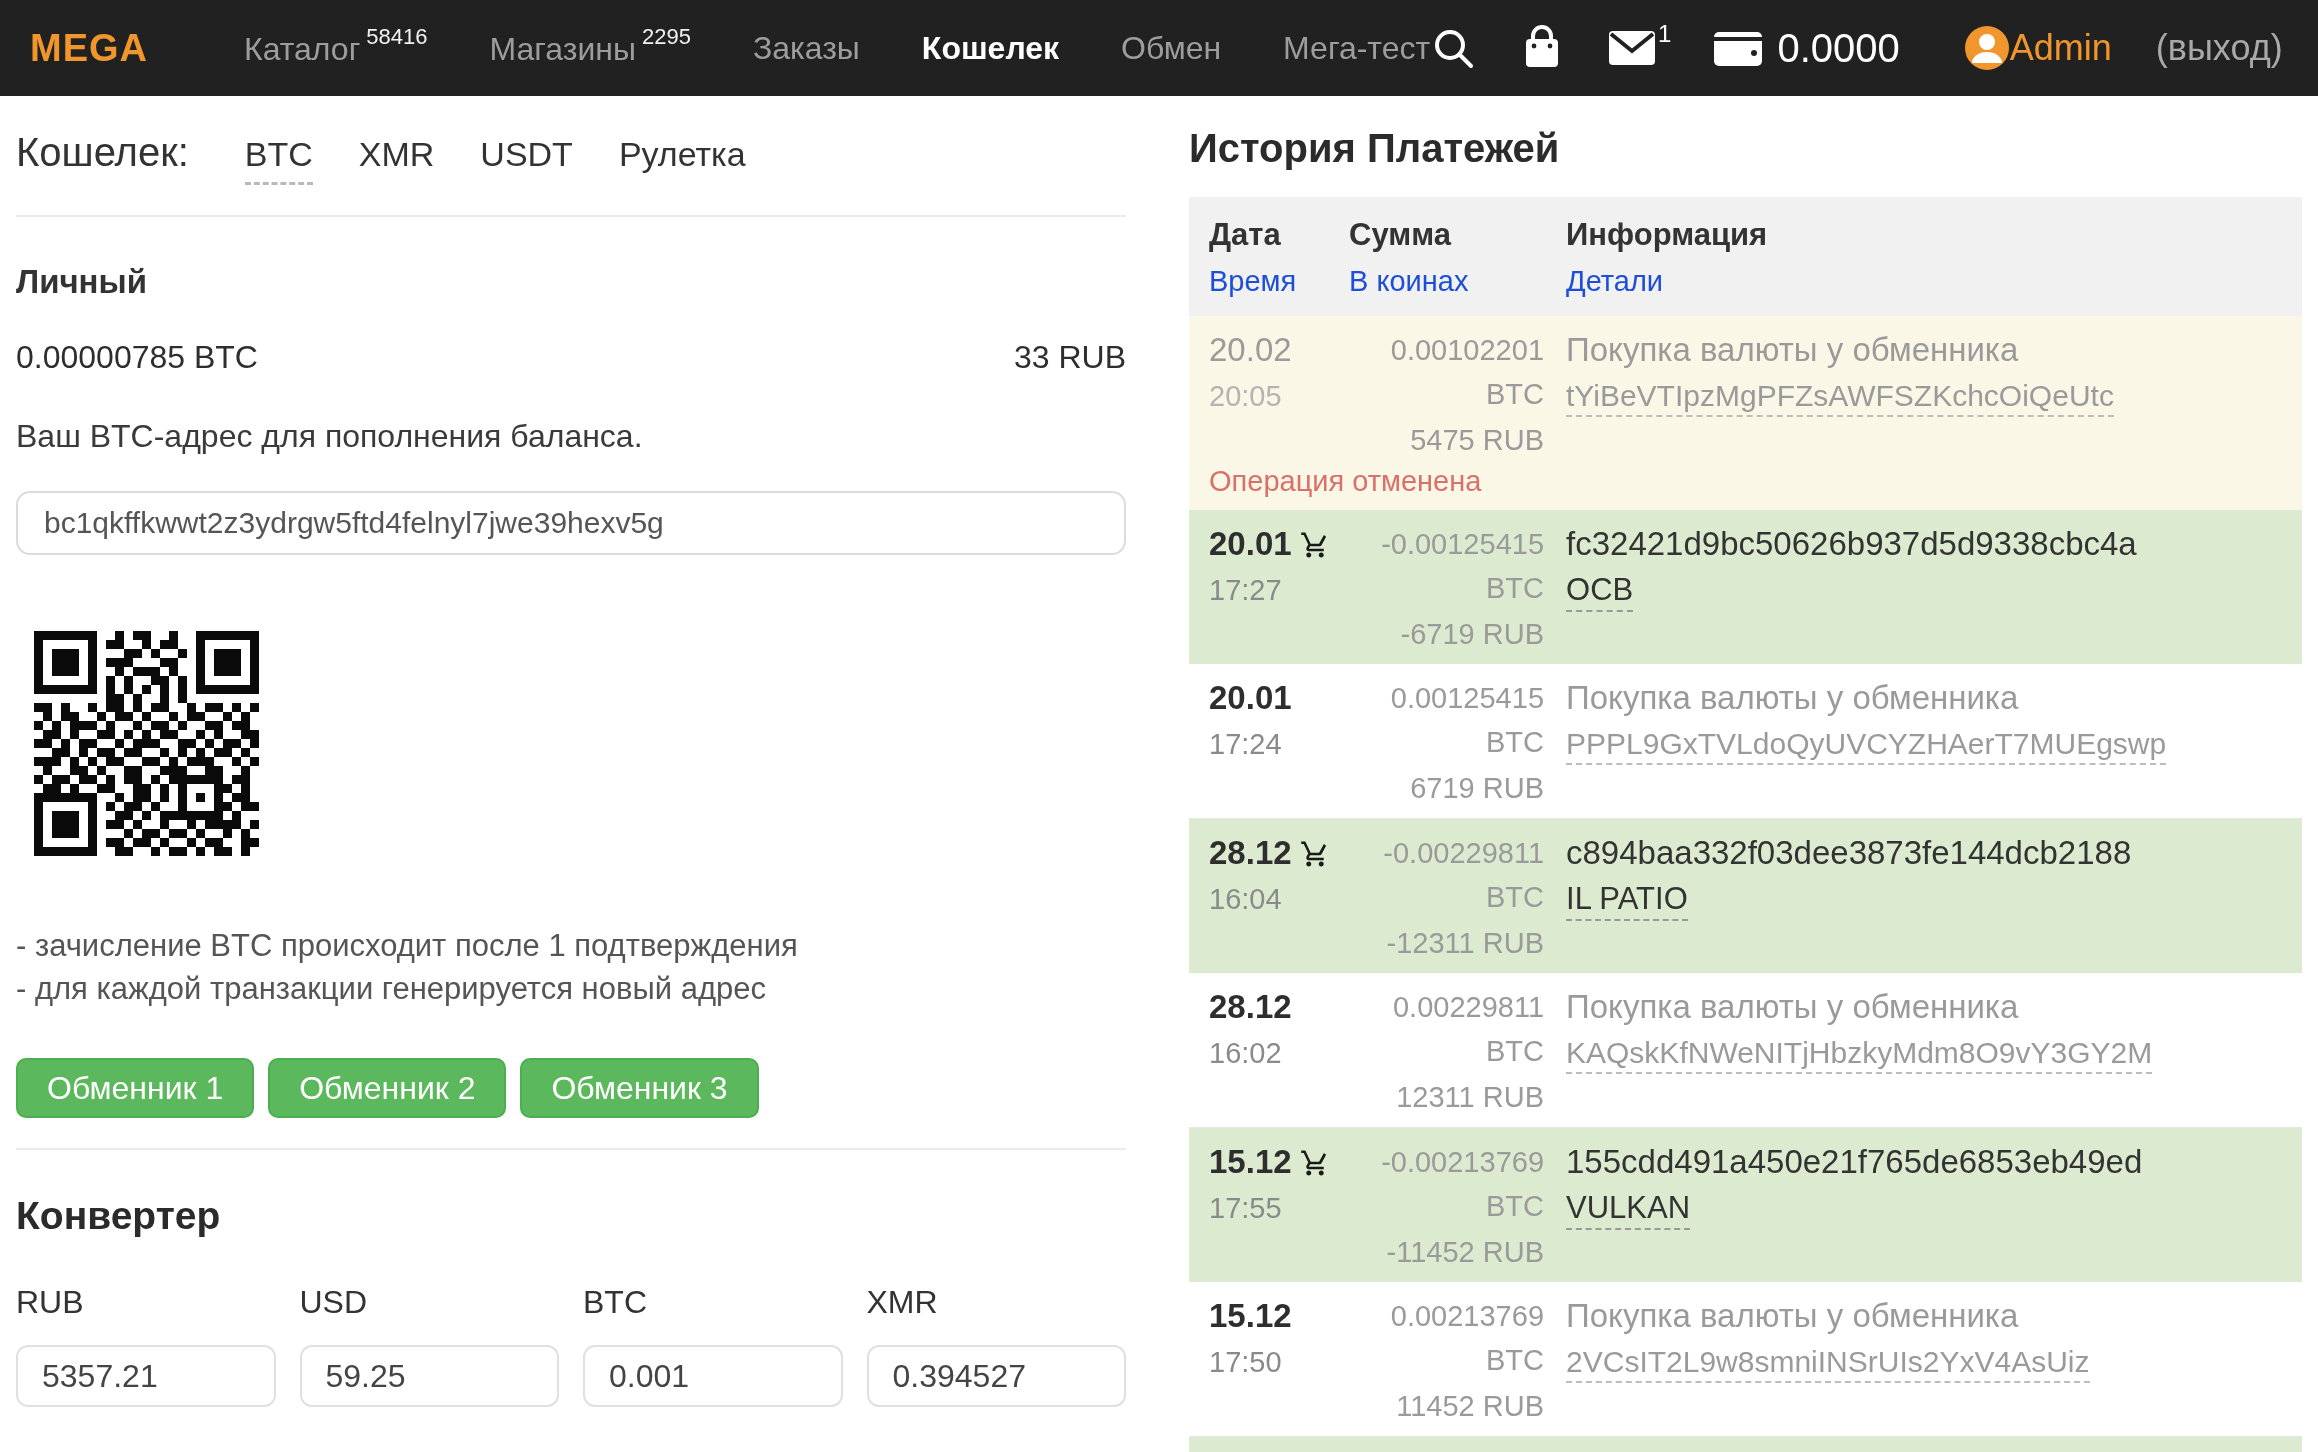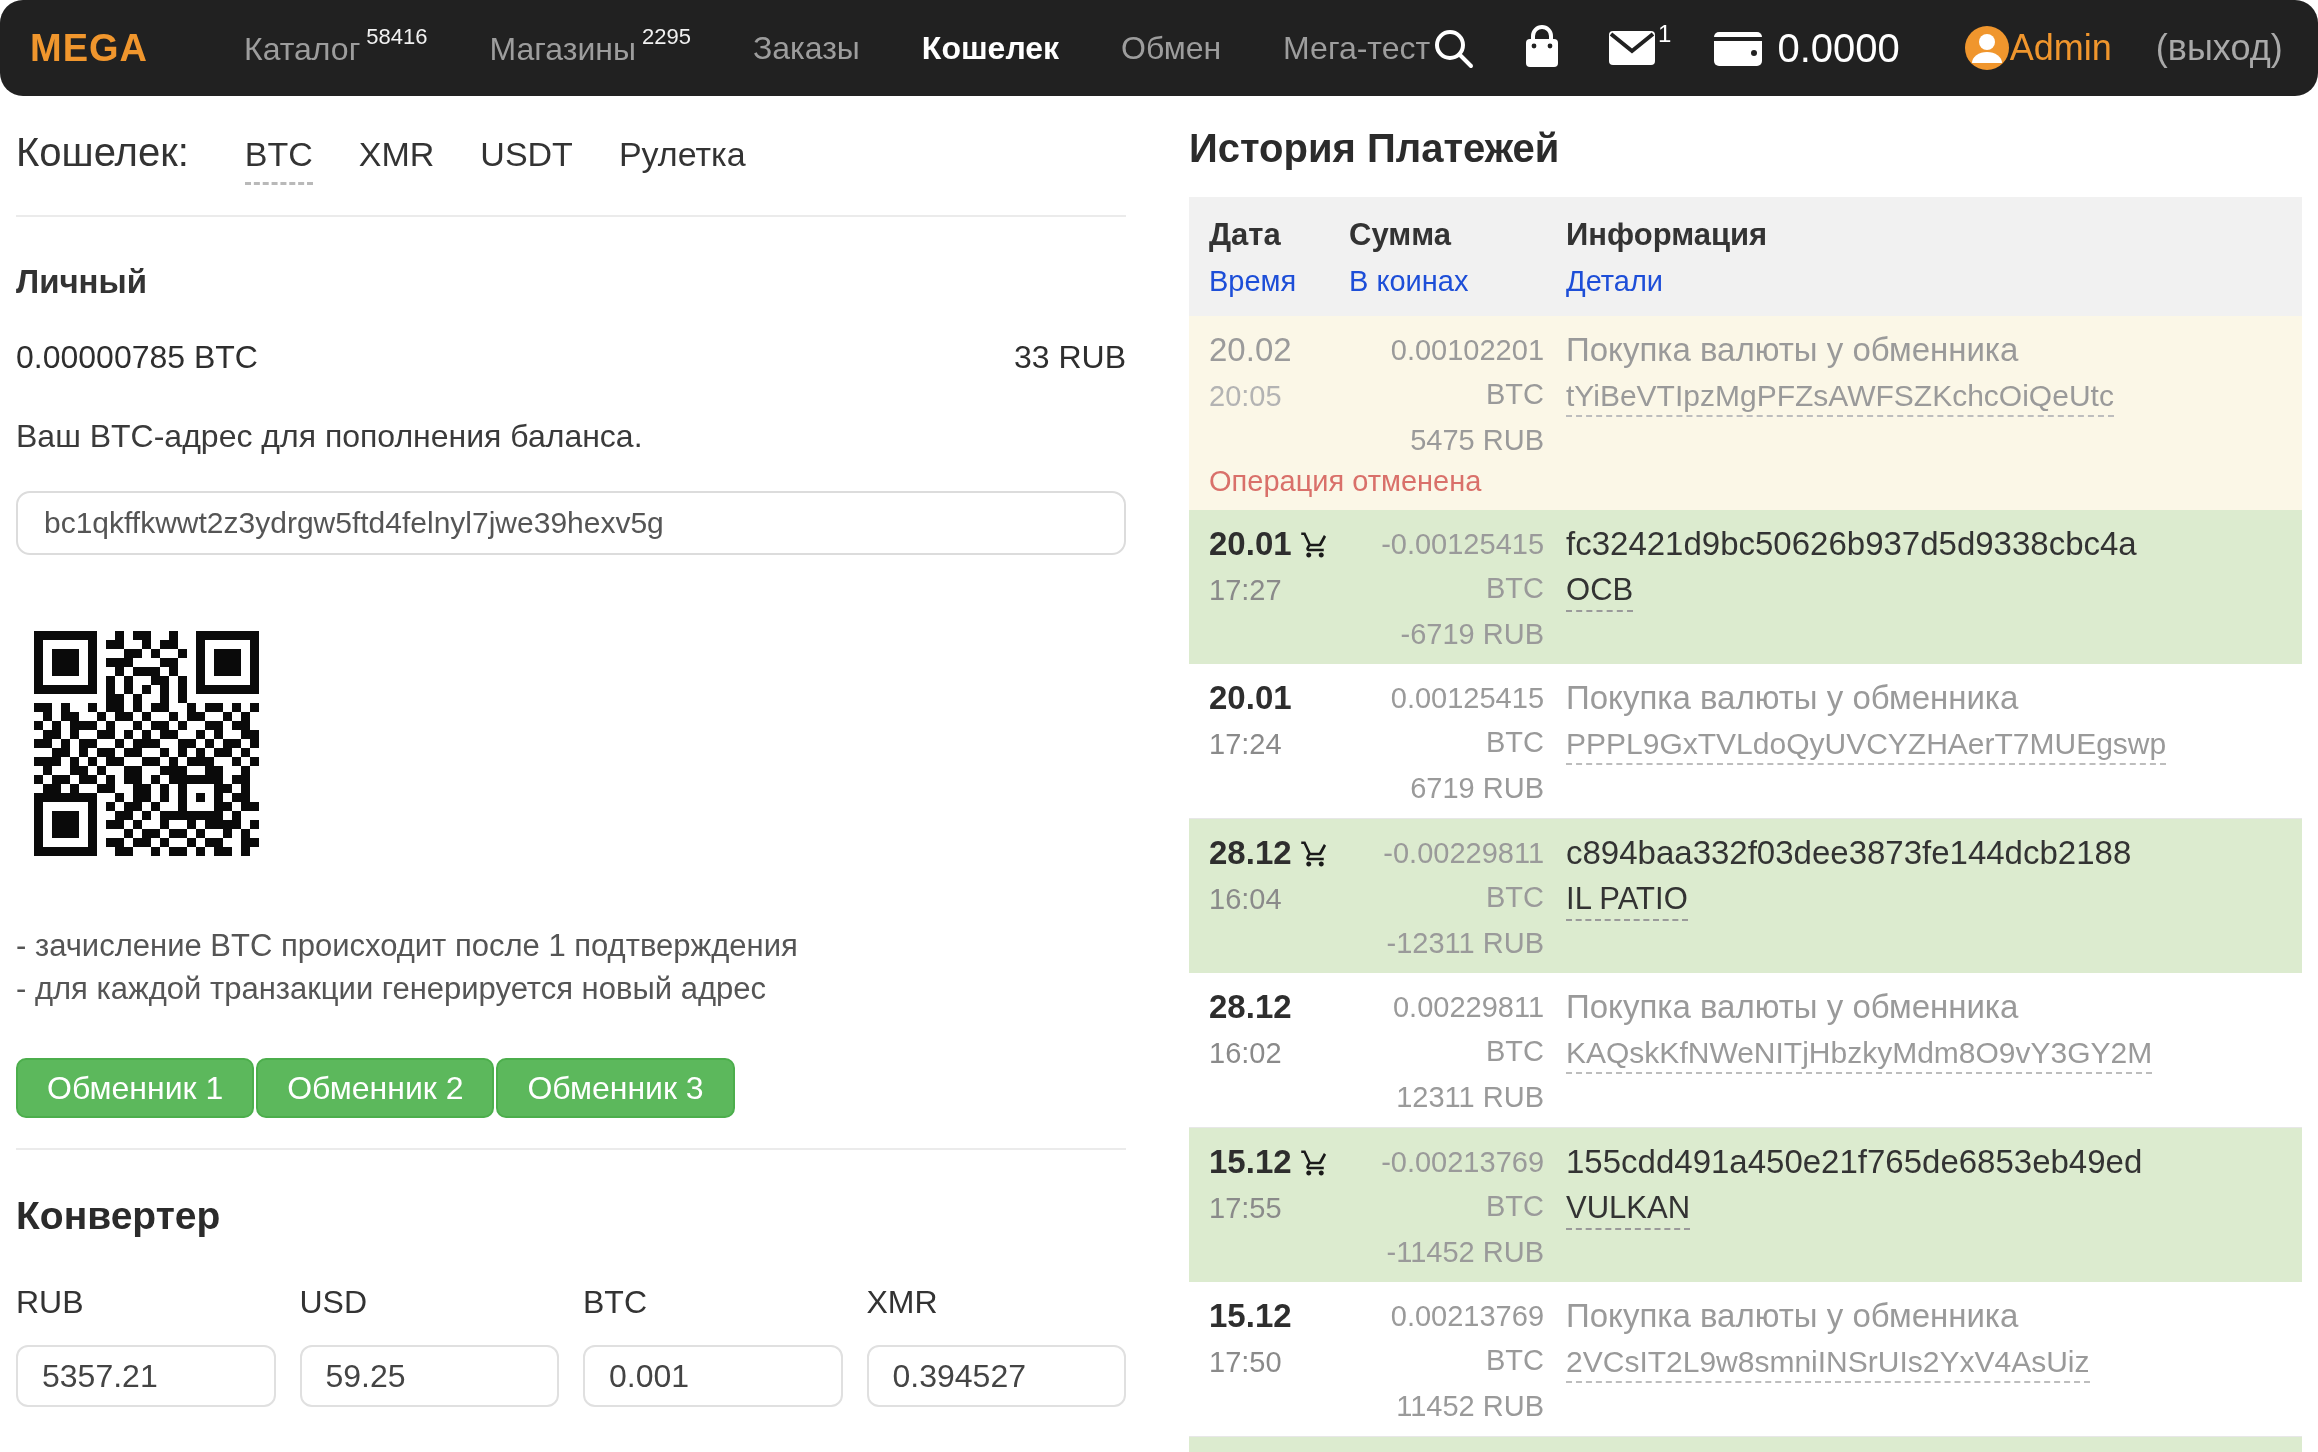--- a/index.html
+++ b/index.html
@@ -1,21 +1,21 @@
 <!DOCTYPE html>
 <html><head>
 <meta charset="utf-8">
 <style>
   * { margin:0; padding:0; box-sizing:border-box; }
   html,body { background:#fff; }
   body { font-family:"Liberation Sans","DejaVu Sans",sans-serif; color:#333; }
   .page { position:relative; width:2318px; height:1452px; overflow:hidden; background:#fff; }
 
   
-  .navbar { height:96px; background:#212121; display:flex; align-items:center; padding:0 36px 0 30px;border-radius:23px; }
+  .navbar { height:96px; background:#212121; display:flex; align-items:center; padding:0 36px 0 30px; }
   .brand { color:#f0962d; font-size:38px; font-weight:bold; letter-spacing:1px; margin-right:96px; cursor:pointer; }
   .nav-items { display:flex; align-items:center; gap:62px; flex:1; }
   .nav-item { color:#9d9d9d; font-size:32px; cursor:pointer; white-space:nowrap; }
   .nav-item.active { color:#ffffff; font-weight:600; }
   .nav-item sup { color:#f1f1f1; font-size:22px; margin-left:6px; position:relative; top:-4px; }
   .nav-right { display:flex; align-items:center; gap:44px; }
   .nav-icon { display:flex; align-items:flex-start; cursor:pointer; position:relative; }
   .nav-icon svg { display:block; }
   .mail-count { color:#fff; font-size:24px; position:relative; top:-10px; left:2px; }
   .balance-group { display:flex; align-items:center; gap:14px; cursor:pointer; }
@@ -36,21 +36,21 @@
   .wallet-tab { font-size:34px; color:#333; cursor:pointer; }
   .wallet-tab.active { border-bottom:3px dashed #b9b9b9; padding-bottom:8px; }
   .hr { border:0; border-top:2px solid #ebebeb; margin-top:30px; }
   .personal-title { font-size:33px; font-weight:bold; margin-top:46px; }
   .balance-row { display:flex; justify-content:space-between; margin-top:38px; font-size:32px; color:#2e2e2e; }
   .addr-label { margin-top:42px; font-size:32px; color:#3a3a3a; }
   .addr-input { margin-top:36px; width:100%; height:64px; border:2px solid #dcdcdc; border-radius:14px; font-size:30px; color:#555; padding:0 26px; font-family:"Liberation Sans","DejaVu Sans",sans-serif; outline:none; background:#fff; }
   .qr-wrap { margin-top:76px; margin-left:18px; }
   .notes { margin-top:64px; }
   .note-line { font-size:31px; color:#555; line-height:43px; }
-  .exch-buttons { margin-top:48px; display:flex; gap:2px; }
+  .exch-buttons { margin-top:48px; display:flex; gap:14px; }
   .exch-btn { background:#5cb85c; border:2px solid #4cae4c; color:#fff; font-size:32px; padding:0 29px; height:60px; border-radius:10px; cursor:pointer; font-family:"Liberation Sans","DejaVu Sans",sans-serif; }
   .conv-title { margin-top:44px; font-size:39px; font-weight:bold; color:#2b2b2b; }
   .conv-fields { display:flex; gap:24px; margin-top:46px; }
   .conv-field { flex:1; }
   .conv-label { font-size:32px; color:#333; }
   .conv-input { margin-top:24px; width:100%; height:62px; border:2px solid #e0e0e0; border-radius:12px; font-size:32px; color:#444; padding:0 24px; font-family:"Liberation Sans","DejaVu Sans",sans-serif; outline:none; }
   .withdraw-note { margin-top:40px; font-size:36px; font-weight:bold; color:#2b2b2b; }
   .hr2 { border:0; border-top:2px solid #ebebeb; margin-top:30px; }
 
   

